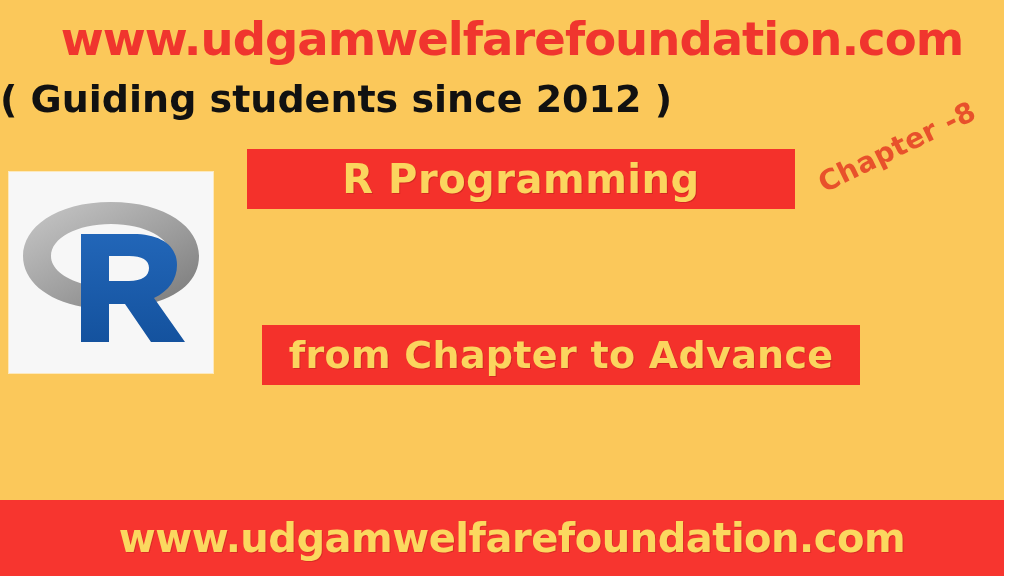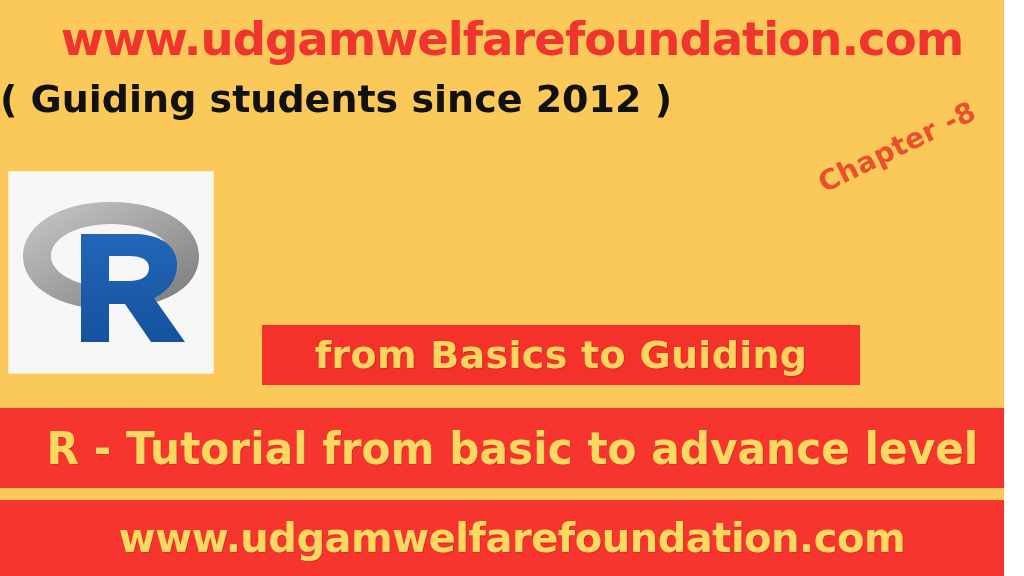--- a/index.html
+++ b/index.html
@@ -210,31 +210,31 @@
                C54 106 42 96 42 84 C42 66 68 52 102 52 C136 52 162 66 162 84
                C162 95 152 104 136 110 L136 133 C172 125 190 107 190 84
                C190 56 158 30 102 30 Z" fill="url(#ringGrad)" fill-rule="evenodd"></path>
       <path d="M72 62 L72 170 L100 170 L100 132 L116 132 L142 170 L176 170
                L145 126 C160 119 168 107 168 93 C168 73 151 62 124 62 Z
                M100 84 L120 84 C133 84 140 88 140 96 C140 104 133 109 120 109
                L100 109 Z" fill="url(#rGrad)" fill-rule="evenodd"></path>
     </svg>
   </div>
 
+  <div class="red-box" id="box-r-programming">
+    <span>R Programming</span>
+  </div>
 
 
   <div class="red-box" id="box-basics">
-    <span>from Basics to Guiding</span>
+    <span>from Chapter to Advance</span>
   </div>
 
   <div class="chapter-tag">Chapter -8</div>
 
-  <div class="banner" id="banner-tagline">
-    <span>R - Tutorial from basic to advance level</span>
-  </div>
 
   <div class="gap-strip"></div>
 
   <div class="banner" id="banner-footer">
     <span>www.udgamwelfarefoundation.com</span>
   </div>
 
 </div>
 
 </body></html>

